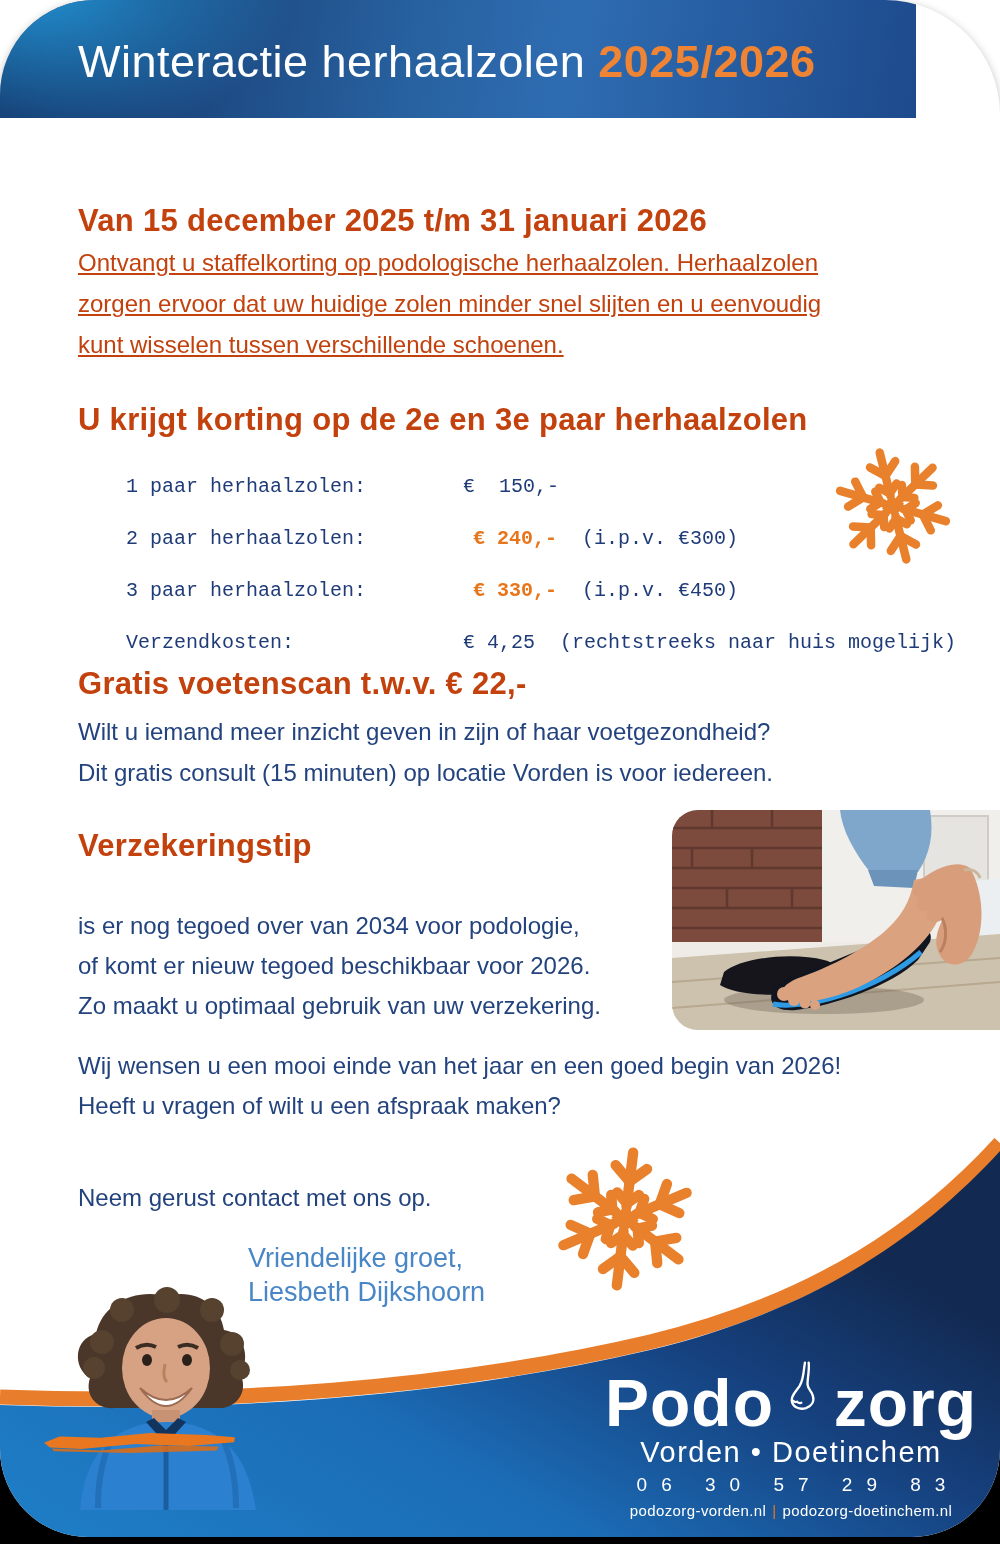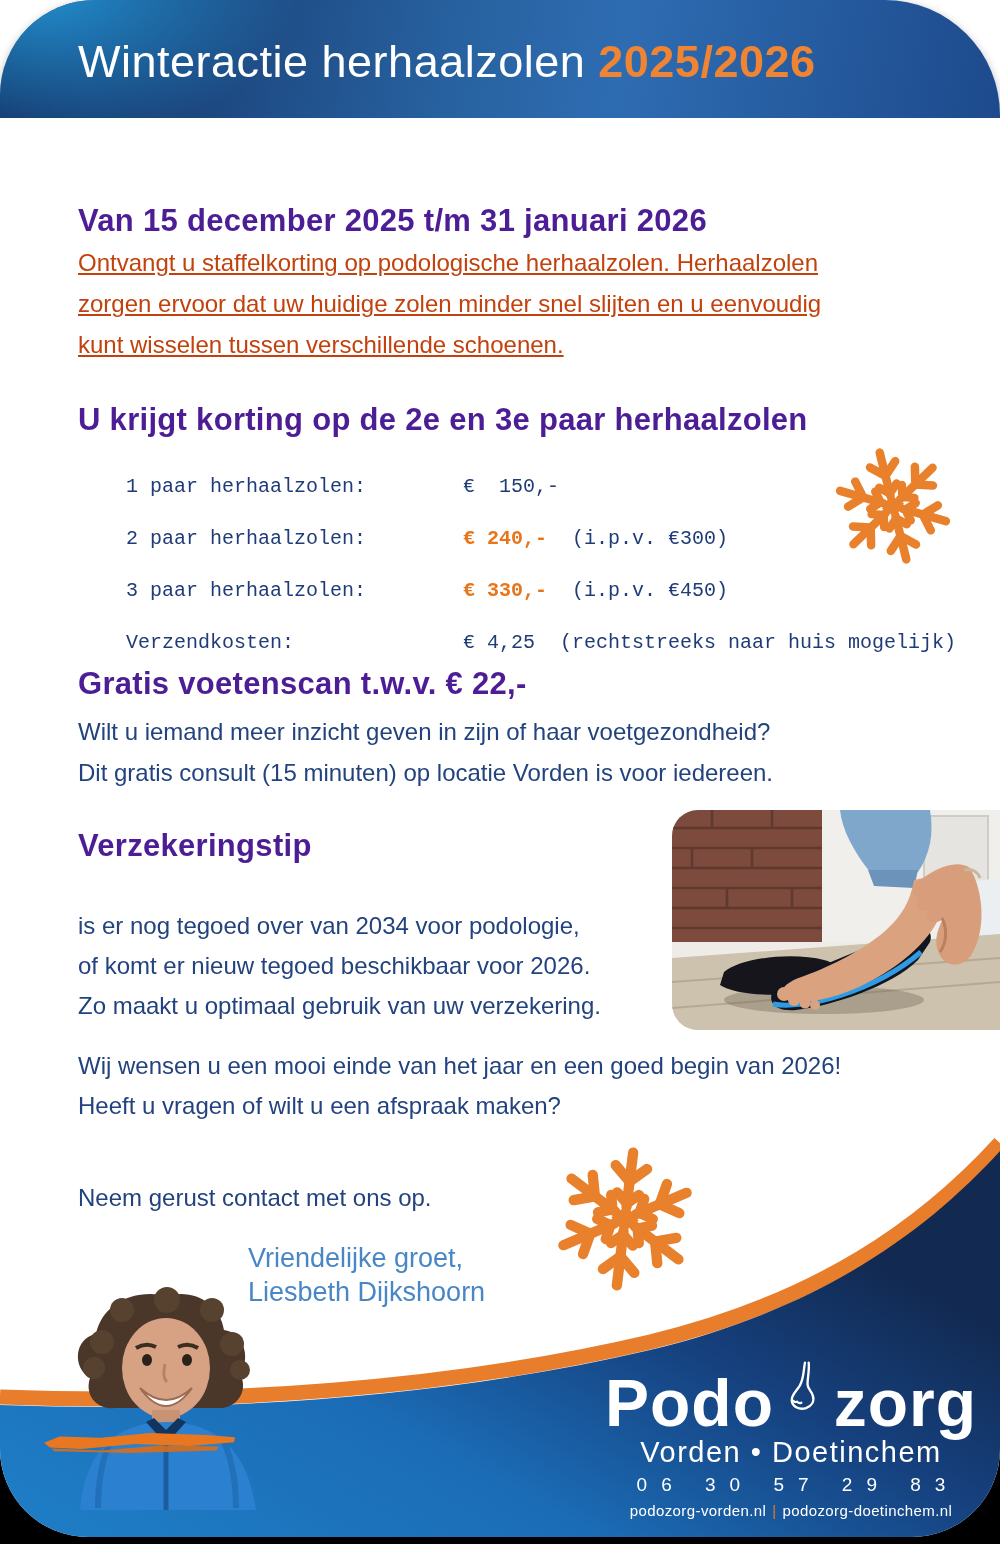--- a/index.html
+++ b/index.html
@@ -9,42 +9,42 @@
     -webkit-font-smoothing:antialiased;
   }
   .black-base{position:absolute;left:0;top:1420px;width:1000px;height:124px;background:#000;}
   .page{
     position:absolute;left:0;top:0;width:1000px;height:1537px;background:#ffffff;
     border-radius:95px 115px 88px 88px;overflow:hidden;z-index:1;
     box-shadow:0 2px 8px rgba(0,0,0,.25);
   }
   
   .header{
-    position:absolute;left:0;top:0;width:1000px;height:118px;
+    position:absolute;left:0;top:0;width:916px;height:118px;
     background:
       radial-gradient(420px 260px at 4% -12%, rgba(34,150,214,.95), rgba(34,150,214,0) 62%),
       linear-gradient(100deg,#132f62 0%,#27619f 45%,#2e6cb2 62%,#1d4a8c 100%);
     text-align: center;
   }
   .header-title{
     position:absolute;left:78px;top:36px;font-size:45px;font-weight:500;color:#ffffff;
     letter-spacing:.5px;white-space:pre;
   }
   .header-title .year{color:#ee8434;font-weight:600;}
   
   .t{position:absolute;white-space:pre;}
-  .sec-h{font-size:31px;font-weight:700;color:#4c1d95;letter-spacing:.3px;}
+  .sec-h{font-size:31px;font-weight:700;color:#c2410c;letter-spacing:.3px;}
   .body{font-size:24px;color:#23437e;}
   .intro{color:#c2410c;text-decoration:underline;}
   .sig{font-size:27px;color:#4886c6;}
   
   .row{position:absolute;left:78px;font-size:20px;color:#1f3c78;white-space:pre;font-family:Liberation Mono, monospace;}
   .row .lbl{display:inline-block;width:337px;}
   .row .val{font-weight:400;}
-  .row .val.orange{color:#e8751a;font-weight:700;}
+  .row .val.orange{color:#e8751a;font-weight:700;margin-left:10px;}
   .row .note{margin-left:25px;}
   
   .sf1{position:absolute;left:833px;top:446px;width:120px;height:120px;transform:rotate(-14deg);}
   .sf2{position:absolute;left:552px;top:1146px;width:146px;height:146px;transform:rotate(7deg);}
   
   .photo{position:absolute;left:672px;top:810px;width:328px;height:220px;border-radius:26px 0 0 26px;overflow:hidden;}
   
   .swoosh{position:absolute;left:0;top:1100px;width:1000px;height:437px;}
   .woman{position:absolute;left:52px;top:1284px;width:235px;height:226px;}
   .brush{position:absolute;left:42px;top:1427px;width:196px;height:27px;transform:rotate(-1deg);}

